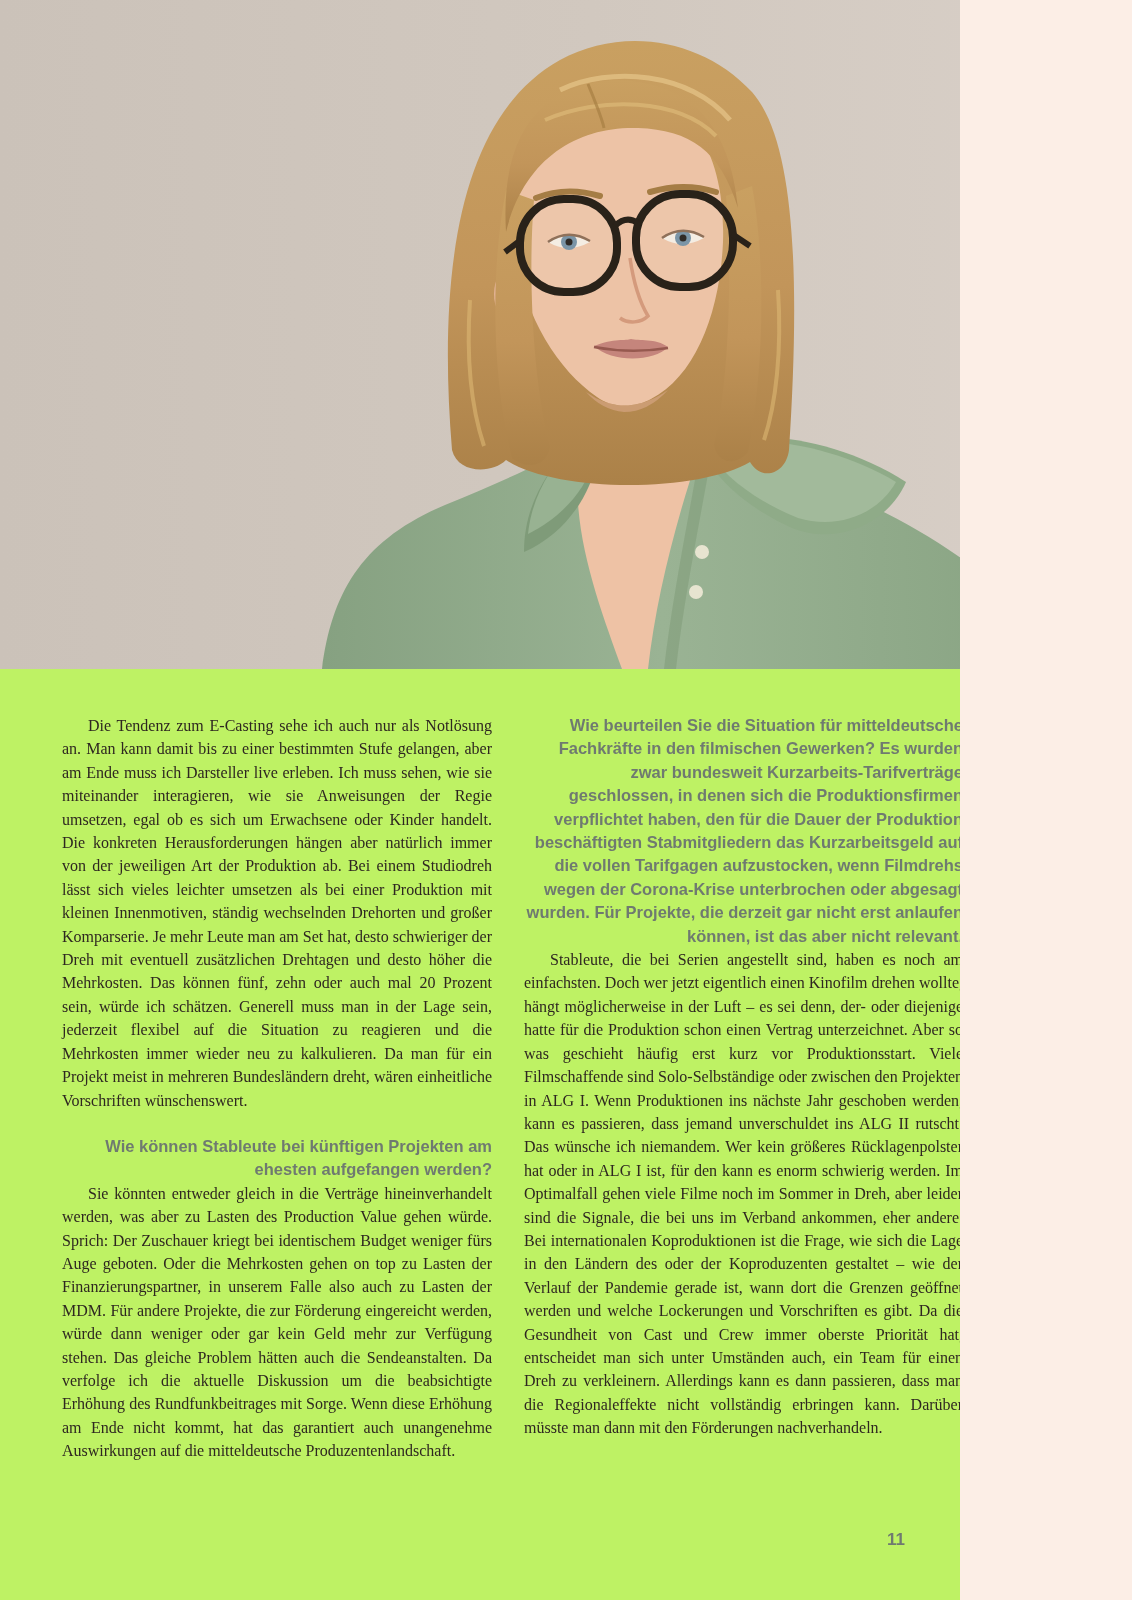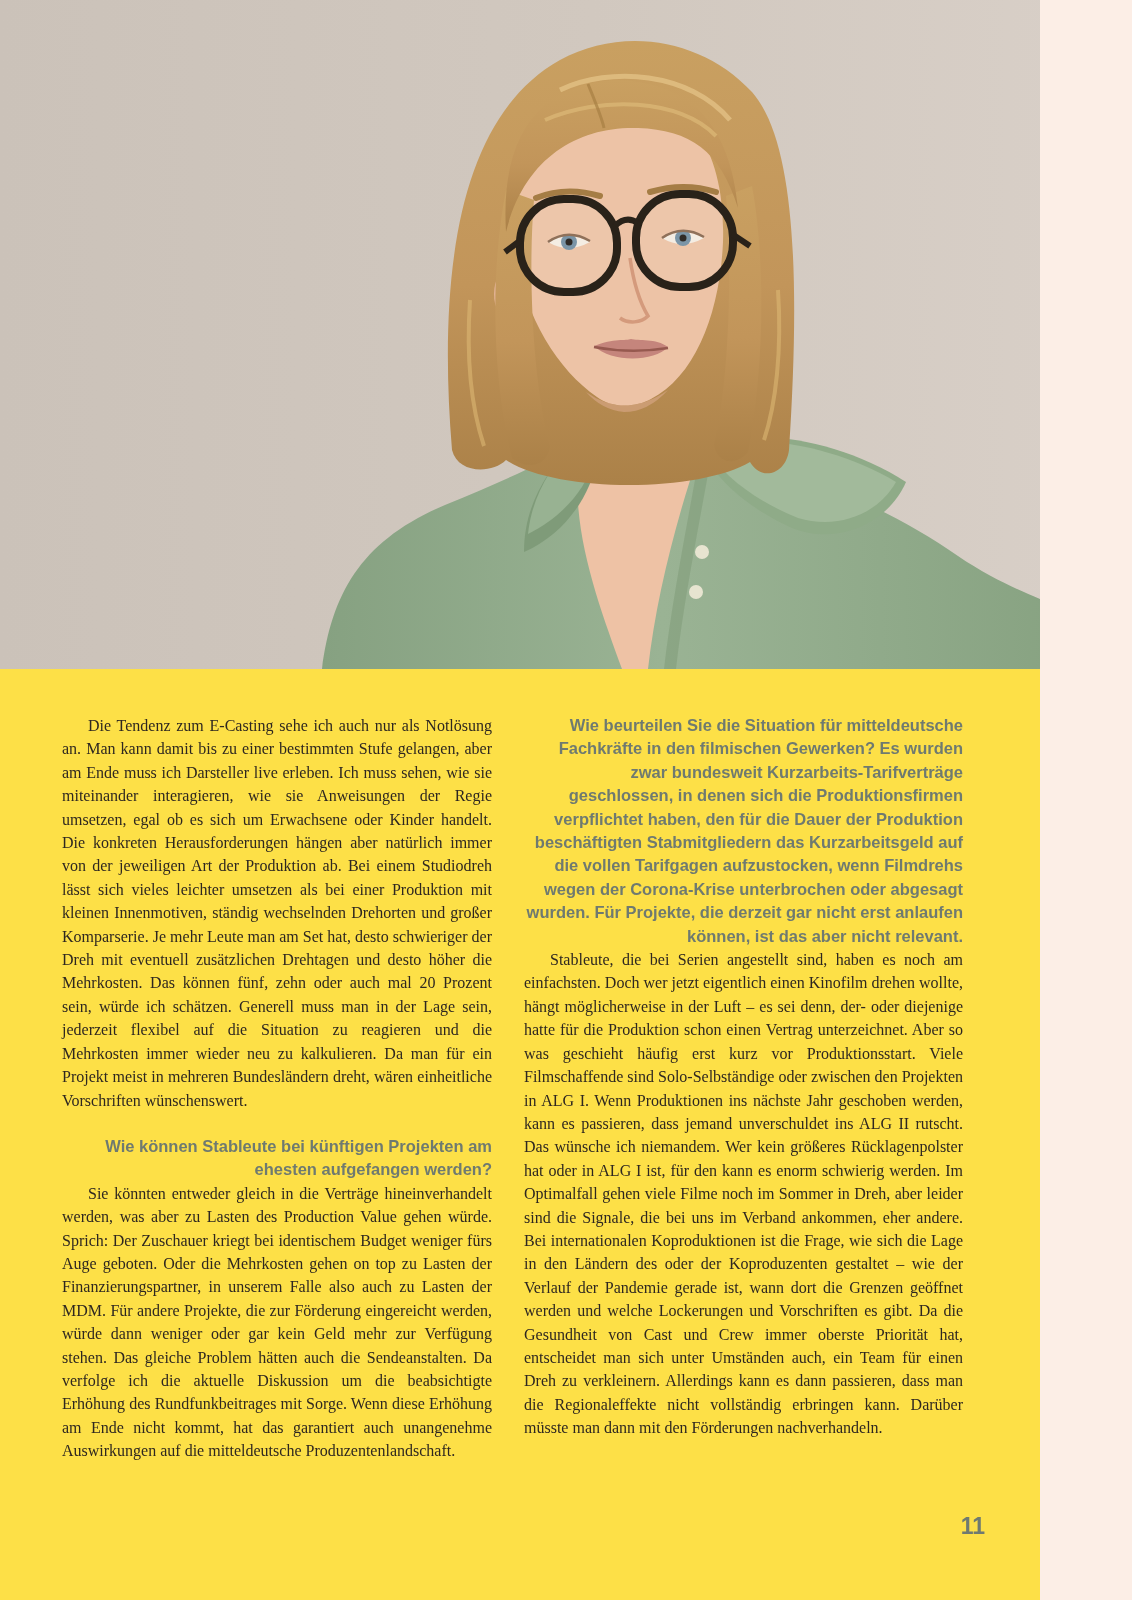--- a/index.html
+++ b/index.html
@@ -1,19 +1,19 @@
 <!DOCTYPE html>
 <html lang="de"><head>
 <meta charset="utf-8">
 <style>
   html,body{margin:0;padding:0;}
   body{background:#fceee6;font-family:"Liberation Serif","DejaVu Serif",serif;}
   .page{
-    position:relative;width:1040px;height:1600px;overflow:hidden;
-    background:#fde047;
+    position:relative;width:960px;height:1600px;overflow:hidden;
+    background:#bef264;
   }
   .photo-wrap{
     position:absolute;left:0;top:0;width:1077px;height:669px;overflow:hidden;
   }
   .photo-wrap svg{display:block;}
   .col{
     position:absolute;top:714px;
     font-size:16px;line-height:23.4px;color:#2e2720;
     text-align:justify;
     hyphens:auto;-webkit-hyphens:auto;
@@ -23,23 +23,23 @@
   .para{margin:0;text-indent:26px;}
   .question{
     font-family:"Liberation Sans","DejaVu Sans",sans-serif;
     font-weight:700;font-size:16.5px;line-height:23.4px;
     color:#6f7a70;text-align:right;text-indent:0;
     margin:23px 0 0 0;
     hyphens:auto;-webkit-hyphens:auto;
   }
   .question.first{margin-top:0;}
   .page-number{
-    position:absolute;right:55px;bottom:60px;
+    position:absolute;right:55px;bottom:50px;
     font-family:"Liberation Sans","DejaVu Sans",sans-serif;
-    font-weight:700;font-size:23px;color:#6f7a70;
+    font-weight:700;font-size:17px;color:#6f7a70;
   }
 </style>
 </head>
 <body>
 
 <div class="page">
 
   <div class="photo-wrap">
     <svg viewBox="0 0 1077 669" width="1077" height="669">
       <defs>

